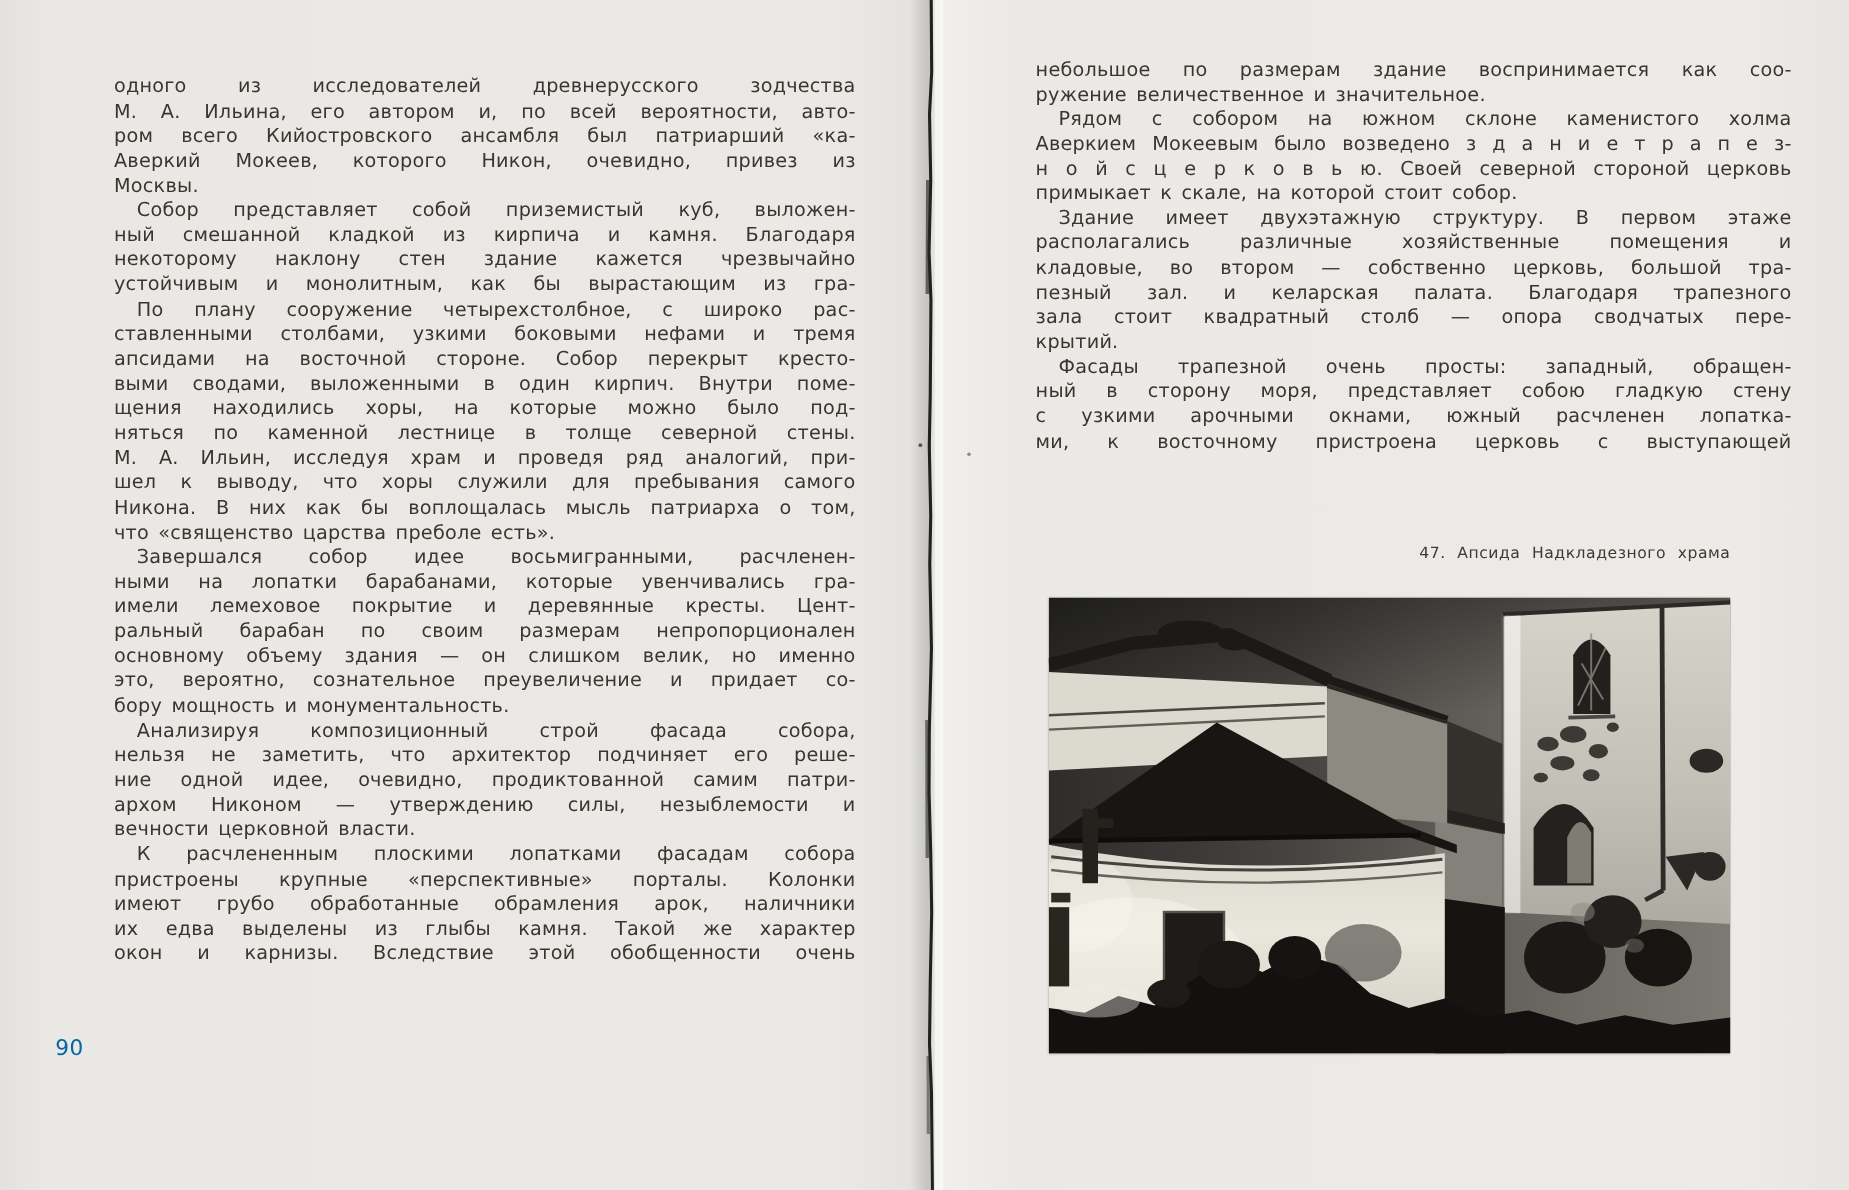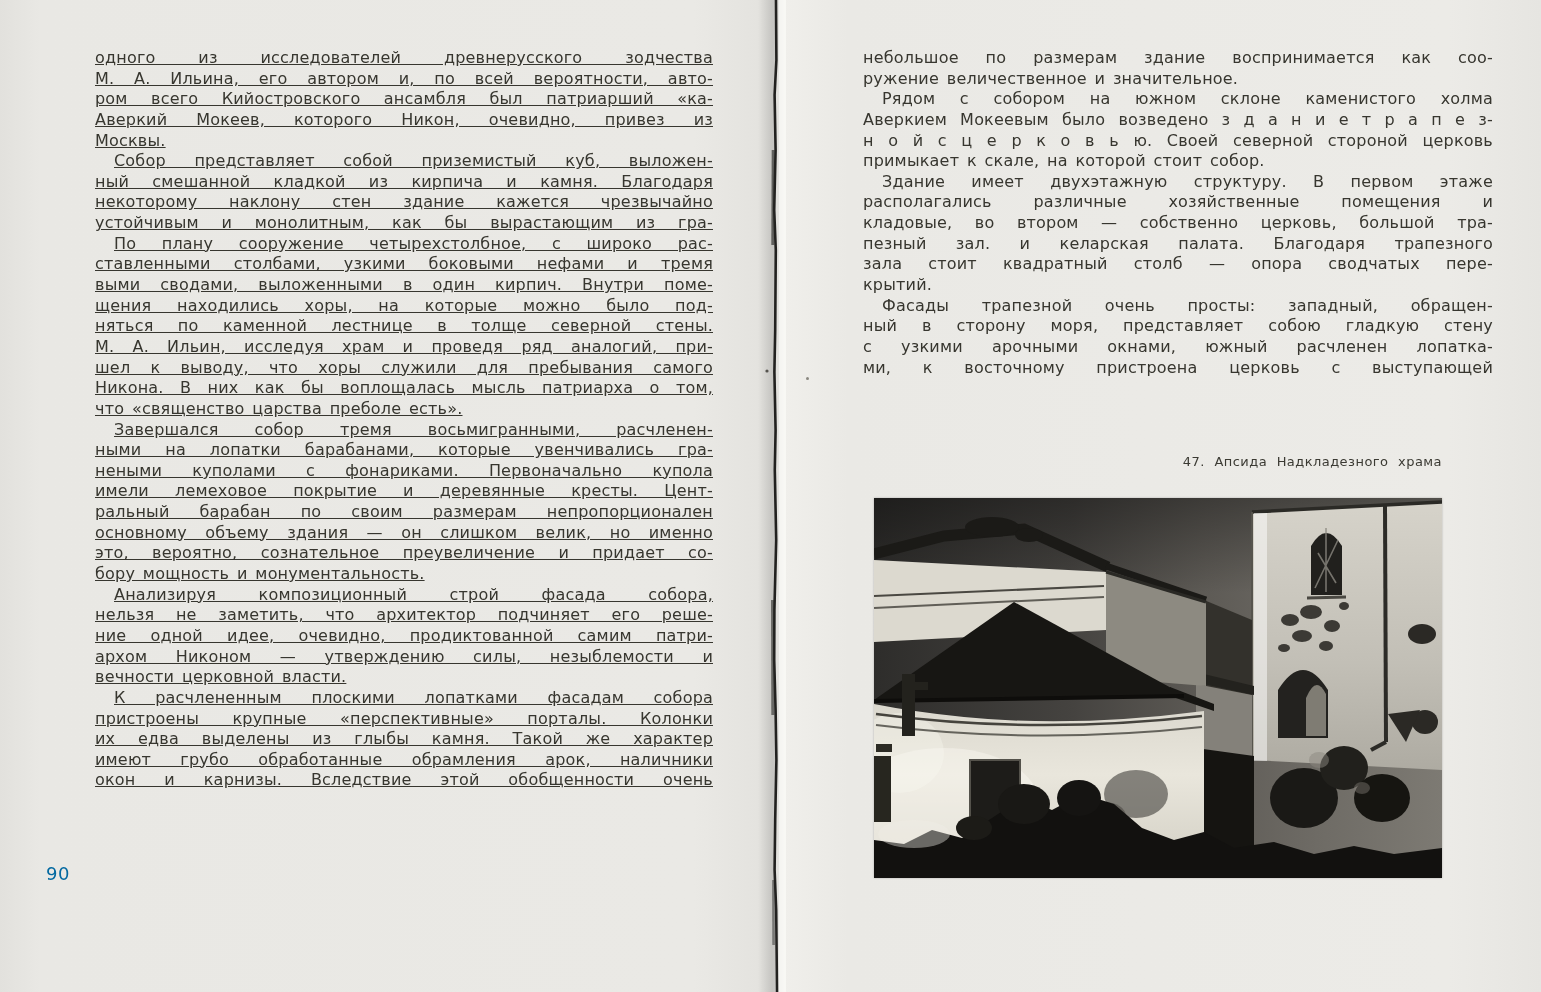--- a/index.html
+++ b/index.html
@@ -44,56 +44,56 @@
   .photo svg{display:block;}
   .speck{position:absolute;border-radius:50%;background:#8a8880;}
 </style>
 </head>
 <body>
 
 <div style="position:absolute;inset:0;">
 
   <div class="page" style="left:0;width:779px;">
     <div class="page-number">90</div>
-    <div class="col" style="left:95px;top:48px;width:618px;text-decoration:underline;">
+    <div class="col" style="left:95px;top:62px;width:618px;">
         <div class="line">одного из исследователей древнерусского зодчества</div>
         <div class="line">М. А. Ильина, его автором и, по всей вероятности, авто-</div>
         <div class="line">ром всего Кийостровского ансамбля был патриарший «ка-</div>
         <div class="line">Аверкий Мокеев, которого Никон, очевидно, привез из</div>
         <div class="line end">Москвы.</div>
         <div class="line ind">Собор представляет собой приземистый куб, выложен-</div>
         <div class="line">ный смешанной кладкой из кирпича и камня. Благодаря</div>
         <div class="line">некоторому наклону стен здание кажется чрезвычайно</div>
         <div class="line">устойчивым и монолитным, как бы вырастающим из гра-</div>
         <div class="line ind">По плану сооружение четырехстолбное, с широко рас-</div>
         <div class="line">ставленными столбами, узкими боковыми нефами и тремя</div>
+        <div class="line">апсидами на восточной стороне. Собор перекрыт кресто-</div>
         <div class="line">выми сводами, выложенными в один кирпич. Внутри поме-</div>
         <div class="line">щения находились хоры, на которые можно было под-</div>
         <div class="line">няться по каменной лестнице в толще северной стены.</div>
         <div class="line">М. А. Ильин, исследуя храм и проведя ряд аналогий, при-</div>
         <div class="line">шел к выводу, что хоры служили для пребывания самого</div>
         <div class="line">Никона. В них как бы воплощалась мысль патриарха о том,</div>
         <div class="line end">что «священство царства преболе есть».</div>
-        <div class="line ind">Завершался собор тремя восьмигранными, расчленен-</div>
+        <div class="line ind">Завершался собор идее восьмигранными, расчленен-</div>
         <div class="line">ными на лопатки барабанами, которые увенчивались гра-</div>
-        <div class="line">неными куполами с фонариками. Первоначально купола</div>
         <div class="line">имели лемеховое покрытие и деревянные кресты. Цент-</div>
         <div class="line">ральный барабан по своим размерам непропорционален</div>
         <div class="line">основному объему здания — он слишком велик, но именно</div>
         <div class="line">это, вероятно, сознательное преувеличение и придает со-</div>
         <div class="line end">бору мощность и монументальность.</div>
         <div class="line ind">Анализируя композиционный строй фасада собора,</div>
         <div class="line">нельзя не заметить, что архитектор подчиняет его реше-</div>
         <div class="line">ние одной идее, очевидно, продиктованной самим патри-</div>
         <div class="line">архом Никоном — утверждению силы, незыблемости и</div>
         <div class="line end">вечности церковной власти.</div>
         <div class="line ind">К расчлененным плоскими лопатками фасадам собора</div>
         <div class="line">пристроены крупные «перспективные» порталы. Колонки</div>
+        <div class="line">имеют грубо обработанные обрамления арок, наличники</div>
         <div class="line">их едва выделены из глыбы камня. Такой же характер</div>
-        <div class="line">имеют грубо обработанные обрамления арок, наличники</div>
         <div class="line">окон и карнизы. Вследствие этой обобщенности очень</div>
       </div>
   </div>
 
   <div class="gutter">
     <svg width="44" height="992" viewBox="0 0 44 992">
       <defs>
         <linearGradient id="gsh" x1="0" y1="0" x2="1" y2="0">
           <stop offset="0" stop-color="rgba(0,0,0,0)"></stop>
           <stop offset="1" stop-color="rgba(0,0,0,0.10)"></stop>

